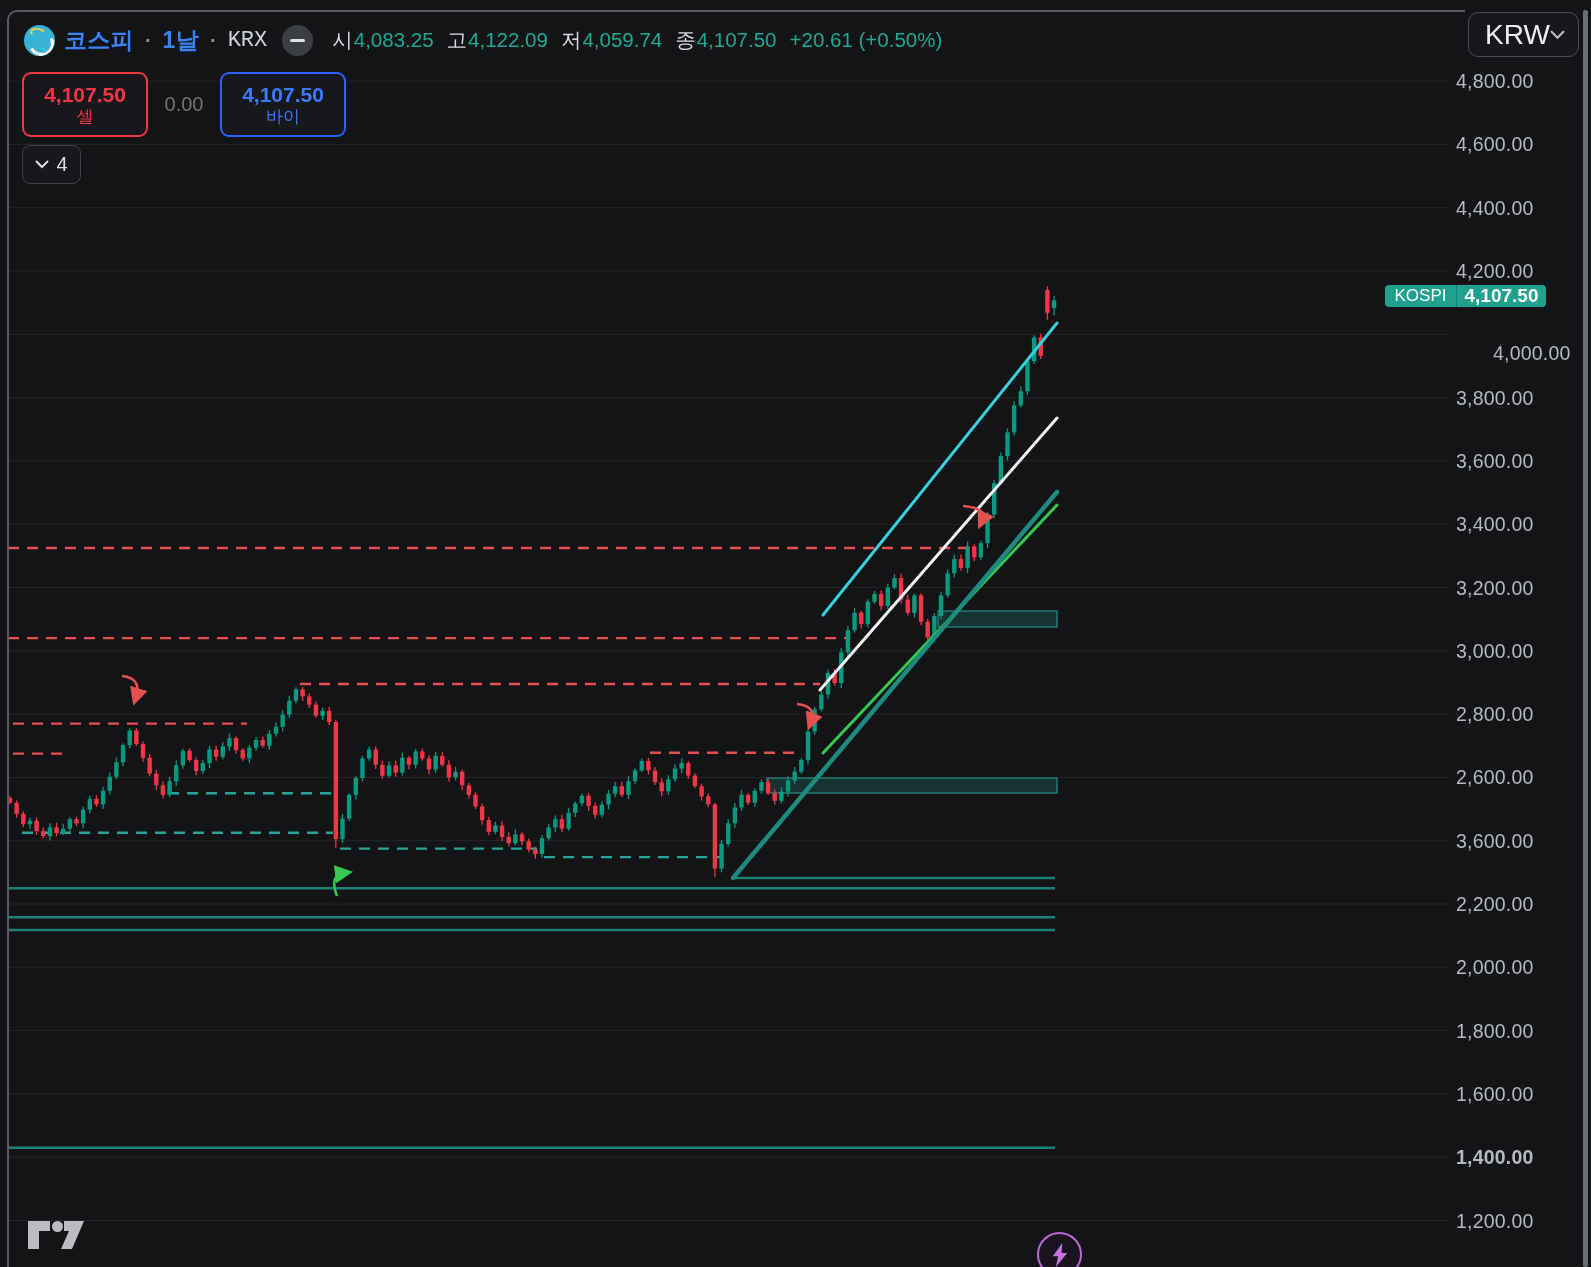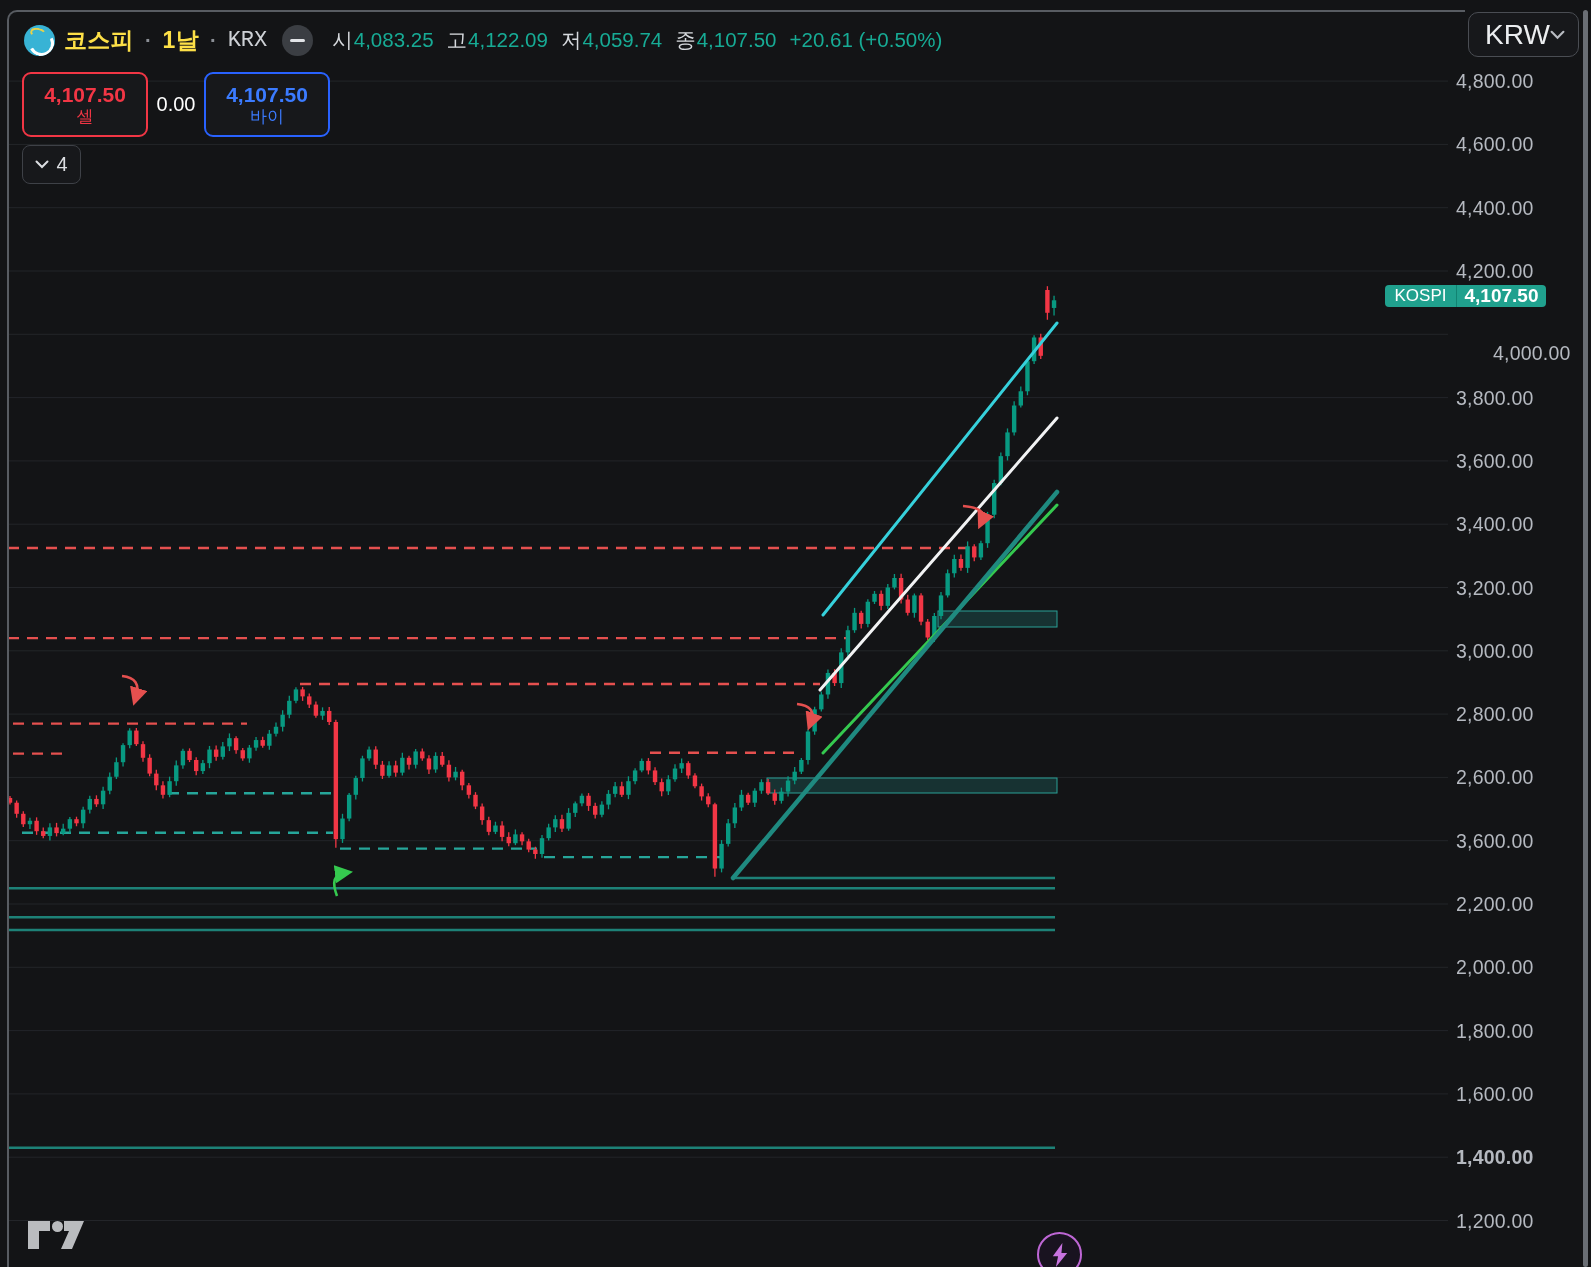--- a/index.html
+++ b/index.html
@@ -10,41 +10,41 @@
   #pane-border{left:7px;top:10px;width:1456px;height:1256px;border-left:2px solid #585c62;
     border-top:2px solid #585c62;border-top-left-radius:10px;pointer-events:none;}
   #scrollbar{left:1583px;top:10px;width:5px;height:1257px;background:#6a6e74;border-radius:3px;}
   
   #symbol-row{left:24px;top:22px;height:36px;display:flex;align-items:center;gap:9px;}
   #symbol-logo{width:31px;height:31px;border-radius:50%;background:#38b3d5;position:relative;overflow:hidden;flex:0 0 auto;}
   #symbol-logo .arc{position:absolute;left:5px;top:6px;width:19px;height:19px;border:3.2px solid #ffffff;
     border-radius:50%;border-top-color:transparent;border-left-color:transparent;transform:rotate(18deg);}
   #symbol-logo .arc2{position:absolute;left:6px;top:3px;width:12px;height:6px;border:2.5px solid #e8d24a;
     border-radius:50%;border-bottom-color:transparent;border-right-color:transparent;transform:rotate(12deg);}
-  .sym-main{font-size:23px;font-weight:600;color:#fde047;letter-spacing:.3px;}
+  .sym-main{font-size:23px;font-weight:600;color:#3b82f6;letter-spacing:.3px;}
   .sym-sep{font-size:20px;color:#8b8f96;font-weight:700;margin:0 2px;}
   .sym-exch{font-size:22px;color:#cdd0d5;font-weight:500;font-family:Liberation Mono, monospace;}
   #minus-badge{width:31px;height:31px;border-radius:50%;background:#3b3e43;position:relative;margin-left:6px;flex:0 0 auto;}
   #minus-badge .bar{position:absolute;left:8px;top:14px;width:15px;height:3.6px;border-radius:2px;background:#e2e4e7;}
   #ohlc-legend{display:flex;align-items:center;gap:13px;margin-left:10px;font-size:20.5px;}
   .lg-item{display:flex;align-items:baseline;gap:1px;}
   .lg-l{color:#d6d9dd;}
   .lg-v{color:#17ab95;font-weight:500;}
   .lg-chg{color:#17ab95;font-weight:500;}
   
   #trade-widget{left:22px;top:72px;display:flex;align-items:center;}
   .trade-btn{width:122px;height:61px;border-radius:9px;background:#17181b;display:flex;flex-direction:column;
     align-items:center;justify-content:center;line-height:1.15;cursor:pointer;}
   #sell-btn{border:2px solid #f23645;}
   #sell-btn .p{color:#f23645;font-size:21px;font-weight:700;}
   #sell-btn .l{color:#f23645;font-size:17px;}
   #buy-btn{border:2px solid #2962ff;}
   #buy-btn .p{color:#3b7bff;font-size:21px;font-weight:700;}
   #buy-btn .l{color:#3b7bff;font-size:17px;}
-  #spread{width:56px;text-align:center;color:#ffffff;font-size:20px;}
+  #spread{width:72px;text-align:center;color:#737373;font-size:20px;}
   #count-btn{left:22px;top:145px;width:57px;height:37px;border-radius:8px;background:#17181b;
     border:1.5px solid #3e4147;display:flex;align-items:center;justify-content:center;gap:7px;
     color:#dcdee2;font-size:20px;cursor:pointer;}
   
   #currency-btn{left:1468px;top:12px;width:111px;height:45px;border-radius:10px;background:#17181b;
     border:1.5px solid #4a4d53;display:flex;align-items:center;justify-content:space-between;
     padding:0 13px 0 16px;box-sizing:border-box;color:#eceef0;font-size:28px;cursor:pointer;}
   
   .tick-label{position:absolute;left:1456px;width:120px;font-size:19.5px;color:#b5b9c0;letter-spacing:.2px;}
   #price-badge{left:1385px;top:285px;height:22px;display:flex;border-radius:4px;overflow:hidden;}

